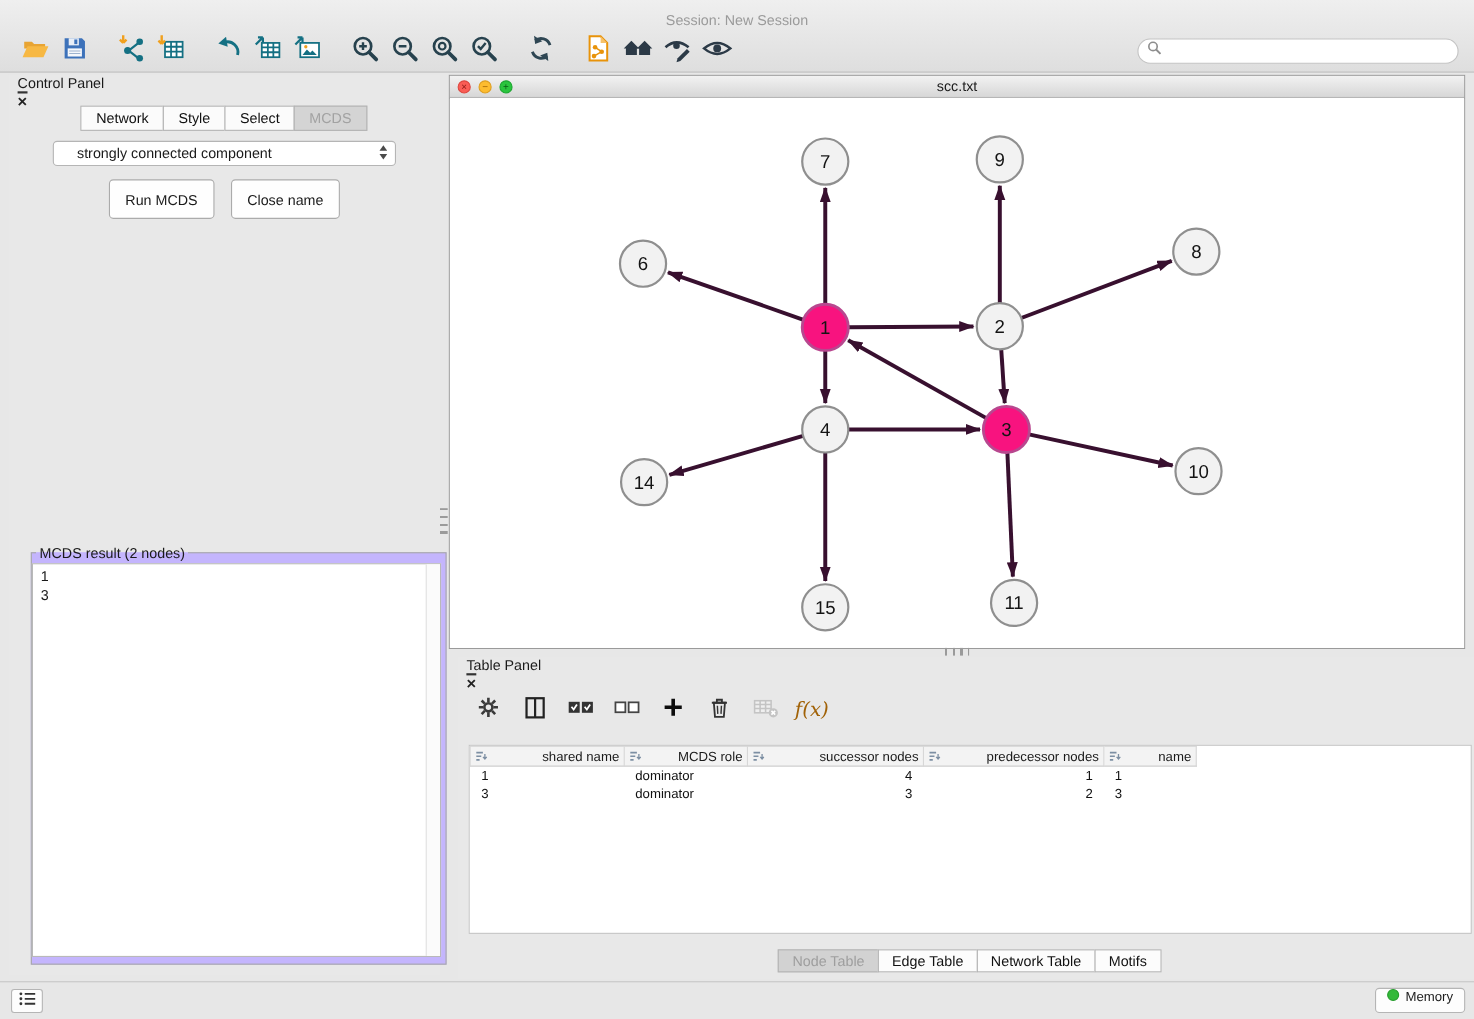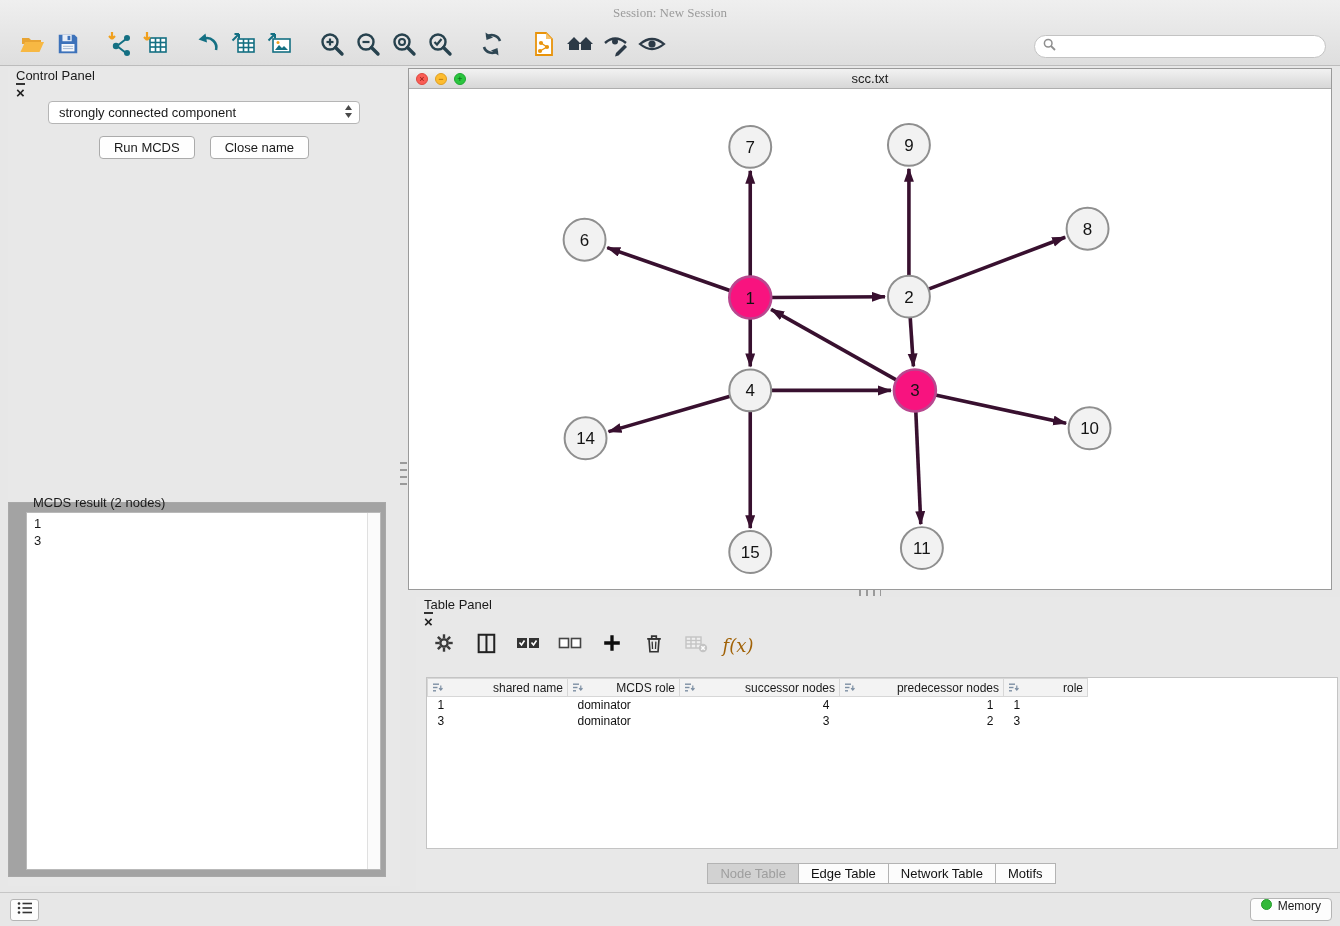--- a/index.html
+++ b/index.html
@@ -3,22 +3,22 @@
 <meta charset="utf-8">
 <style>
   * { margin:0; padding:0; box-sizing:border-box; }
   html,body { width:1340px; height:926px; }
   body { font-family:"Liberation Sans", sans-serif; background:#e7e7e7; color:#1a1a1a; overflow:hidden; }
   .app { position:relative; width:1340px; height:926px; background:#e7e7e7; }
 
   
   .top-chrome { position:absolute; top:0; left:0; right:0; height:66px;
     background:linear-gradient(#efefef,#dedede); border-bottom:1px solid #bcbcbc; }
-  .titlebar { height:26px; display:flex; align-items:center; justify-content:center;
-    font-size:13px; color:#9b9b9b;font-family:Liberation Serif, serif; }
+  .titlebar { height:26px; display:flex; align-items:flex-end; justify-content:center;
+    font-size:13px; color:#9b9b9b; }
   .toolbar { position:absolute; top:26px; left:0; right:0; height:40px;
     display:flex; align-items:center; padding:0 14px; }
   .icon-btn { width:36px; height:32px; display:flex; align-items:center; justify-content:center;
     border-radius:4px; cursor:default; flex:0 0 auto; }
   .tb-gap { width:16px; flex:0 0 auto; }
   .search-box { margin-left:auto; width:292px; height:23px; background:#fff;
     border:1px solid #c3c3c3; border-radius:12px; display:flex; align-items:center; padding:0 8px; }
   .search-box input { border:none; outline:none; background:transparent; flex:1;
     font-size:12px; font-family:"Liberation Sans",sans-serif; margin-left:5px; }
 
@@ -28,27 +28,27 @@
   .panel-header .spacer { flex:1; }
   .mini-square { width:9px; height:9px; border:1.5px solid #333; display:inline-block; margin-right:10px; }
   .mini-close { font-size:15px; font-weight:bold; color:#222; line-height:1; }
   .tabs-row { display:flex; justify-content:center; margin-top:4px; }
   .ctab { padding:3px 13px; font-size:13px; background:#fbfbfb; border:1px solid #b3b3b3;
     margin-left:-1px; color:#111; cursor:default; }
   .ctab.active { background:#d4d4d4; color:#a2a2a2; }
   .opt-label { text-align:center; margin-top:22px; font-size:13px; }
   .combo { width:312px; height:23px; margin:9px auto 0 auto; background:#fff;
     border:1px solid #b5b5b5; border-radius:4px; display:flex; align-items:center;
-    padding:0 6px 0 10px; font-size:13px; }
+    padding:0 6px 0 21px; font-size:13px; }
   .combo .spacer { flex:1; }
   .btn-row { display:flex; justify-content:center; gap:15px; margin-top:12px; }
-  .push-btn { height:23px; padding:0 14px; background:#fefefe; border:1px solid #ababab;
+  .push-btn { height:36px; padding:0 14px; background:#fefefe; border:1px solid #ababab;
     border-radius:4px; font-size:13px; display:flex; align-items:center; cursor:default; }
-  .result-fieldset { position:absolute; left:0; top:427px; width:378px; height:382px;
-    border:1px solid #a8a8a8; background:#a3a3a3; padding:2px 4px 6px 17px; }
+  .result-fieldset { position:absolute; left:20px; top:427px; width:378px; height:382px;
+    border:1px solid #a8a8a8; background:#c4b5fd; padding:2px 4px 6px 0; }
   .result-fieldset legend { font-size:13px; padding:0 3px; margin-left:4px; }
   .result-box { position:relative; width:100%; height:100%; background:#fff;
     border:1px solid #b9b9b9; font-size:13px; padding:2px 18px 2px 7px; }
   .result-item { line-height:17px; }
   .result-scrollbar { position:absolute; top:0; right:0; bottom:0; width:13px;
     background:#fbfbfb; border-left:1px solid #e0e0e0; }
 
   
   .network-window { position:absolute; left:408px; top:68px; width:924px; height:522px;
     background:#fff; border:1px solid #9a9a9a; }
@@ -273,20 +273,26 @@
     </div>
   </div>
 
   <div class="control-panel">
     <div class="panel-header">
       <span>Control Panel</span>
       <span class="spacer"></span>
       <span class="mini-square"></span>
       <span class="mini-close">×</span>
     </div>
+    <div class="tabs-row" id="control-tabs">
+        <div class="ctab">Network</div>
+        <div class="ctab">Style</div>
+        <div class="ctab">Select</div>
+        <div class="ctab active">MCDS</div>
+      </div>
 
 
     <div class="combo">
       <span>strongly connected component</span>
       <span class="spacer"></span>
       <span><svg width="9" height="15" viewBox="0 0 9 15">
         <path d="M4.5 1 L8 6 H1z" fill="#4a4a4a"></path>
         <path d="M4.5 14 L1 9 H8z" fill="#4a4a4a"></path>
           </svg></span>
     </div>
@@ -527,21 +533,21 @@
               <th style="width: 84px;">
                 <div class="hwrap">
                   <svg width="11" height="11" viewBox="0 0 11 11">
                     <g stroke="#7d8fa3" stroke-width="1.4">
                       <line x1="1" y1="2.2" x2="7" y2="2.2"></line>
                       <line x1="1" y1="5.5" x2="5.5" y2="5.5"></line>
                       <line x1="1" y1="8.8" x2="4" y2="8.8"></line>
                     </g>
                     <path d="M8.8 3.5 v4.2 m-1.7-1.6 l1.7 1.9 1.7-1.9" stroke="#7d8fa3" stroke-width="1.2" fill="none"></path>
                   </svg>
-                  <span>role</span>
+                  <span>name</span>
                 </div>
               </th>
             </tr>
           </thead>
         <tbody id="table-body">
             <tr>
               <td style="text-align: left; width: 140px;">1</td>
               <td style="text-align: left; width: 112px;">dominator</td>
               <td style="text-align: right; width: 160px;">4</td>
               <td style="text-align: right; width: 164px;">1</td>

